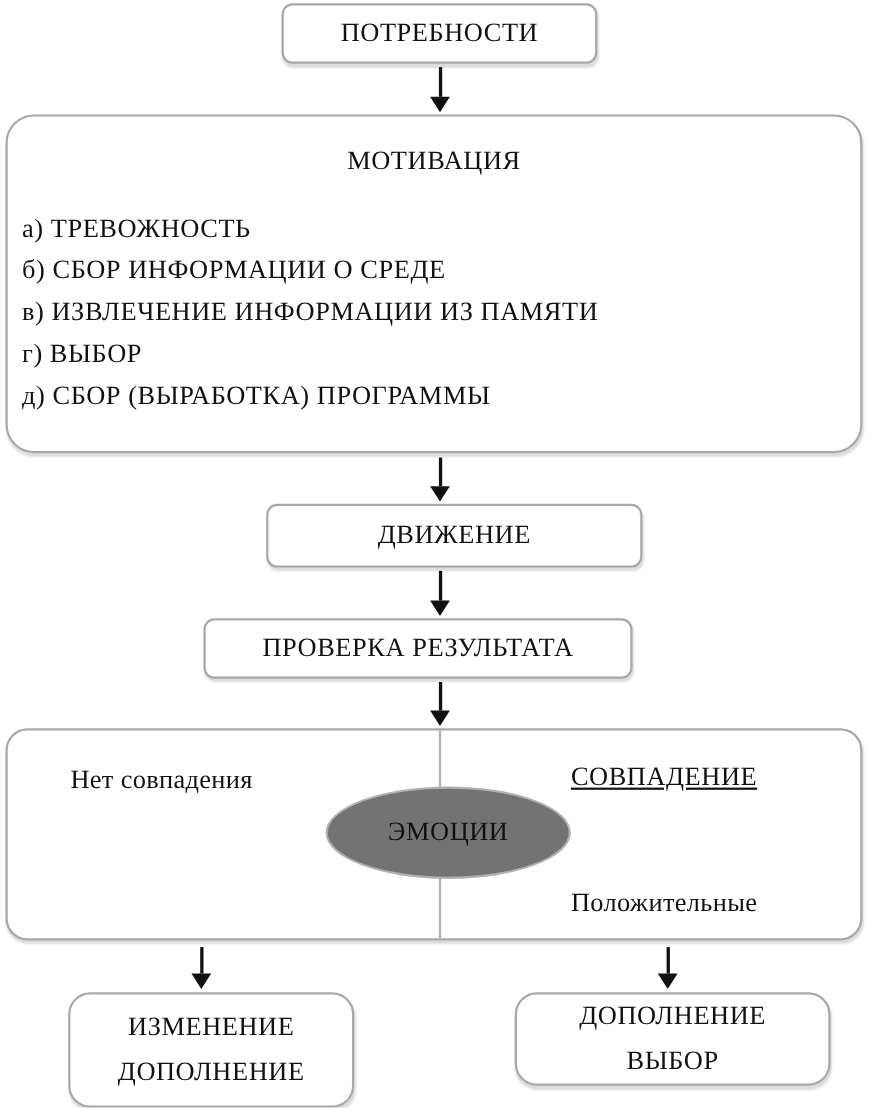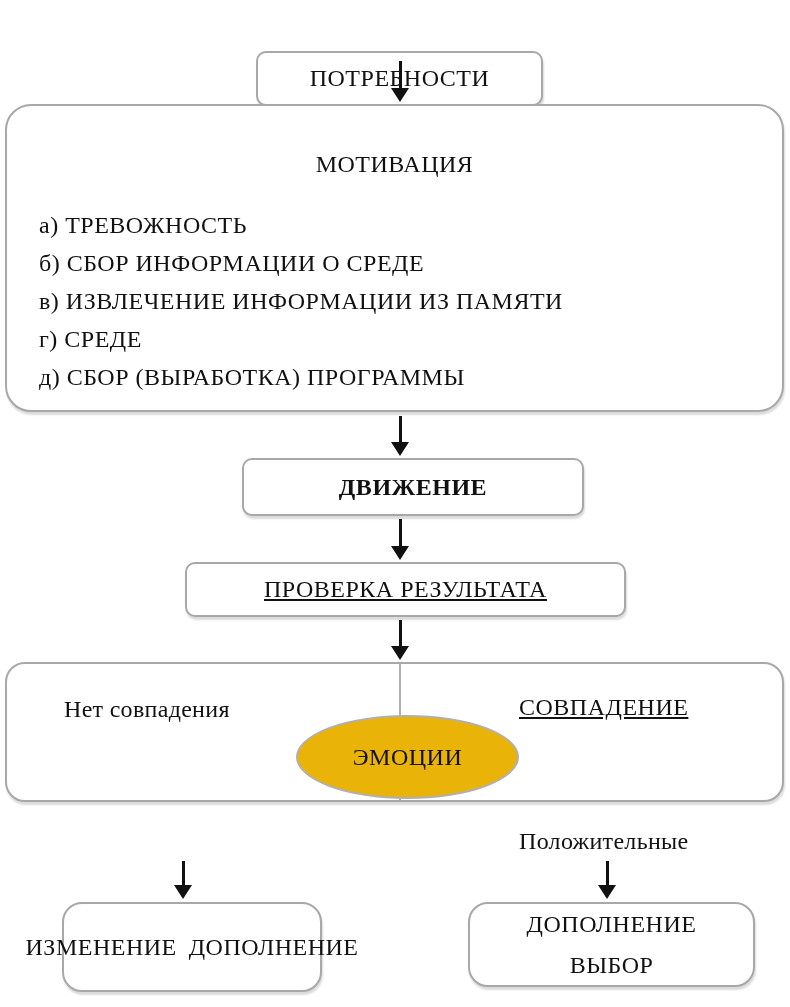--- a/index.html
+++ b/index.html
@@ -24,40 +24,40 @@
     text-align: center;
     font-size: 24px;
     letter-spacing: 0.5px;
     line-height: 1.2;
   }
   .rad-sm { border-radius: 10px; }
   .rad-md { border-radius: 20px; }
   .rad-lg { border-radius: 26px; }
 
   
-  .n-needs      { left: 256px; top: 3px;   width: 287px; height: 55px; margin-top: 48px; }
+  .n-needs      { left: 256px; top: 3px;   width: 287px; height: 55px; }
   .n-motivation { left: 5px;   top: 104px; width: 779px; height: 308px;
                   display: block; text-align: left; }
-  .n-movement   { left: 242px; top: 458px; width: 342px; height: 58px; font-weight: bold; }
-  .n-check      { left: 185px; top: 562px; width: 441px; height: 55px; text-decoration: underline; }
-  .n-compare    { left: 5px;   top: 662px; width: 779px; height: 140px; display: block; }
-  .n-program    { left: 62px;  top: 902px; width: 260px; height: 90px;
-                  flex-direction: row; gap: 12px; }
+  .n-movement   { left: 242px; top: 458px; width: 342px; height: 58px; }
+  .n-check      { left: 185px; top: 562px; width: 390px; height: 55px; }
+  .n-compare    { left: 5px;   top: 662px; width: 779px; height: 193px; display: block; }
+  .n-program    { left: 62px;  top: 902px; width: 260px; height: 105px;
+                  flex-direction: column; gap: 12px; }
   .n-memory     { left: 468px; top: 902px; width: 287px; height: 85px;
                   flex-direction: column; gap: 12px; }
 
   .motivation-title {
-    margin-top: 44px;
+    margin-top: 27px;
     text-align: center;
     font-size: 24px;
     letter-spacing: 0.5px;
   }
   .motivation-list {
     margin-top: 27px;
-    padding-left: 32px;
+    padding-left: 13px;
     font-size: 24px;
   }
   .motivation-list .item { height: 38px; line-height: 38px; white-space: nowrap; }
 
   
   .arrow {
     position: absolute;
     width: 18px;
     display: flex;
     flex-direction: column;
@@ -83,38 +83,38 @@
     left: 392px; top: 0; bottom: 0;
     width: 2px;
     background: #b0b0b0;
   }
   .ellipse {
     position: absolute;
     left: 289px; top: 51px;
     width: 223px; height: 84px;
     border: 2px solid #b0b0b0;
     border-radius: 50%;
-    background: #eab308;
+    background: #737373;
     display: flex;
     align-items: center;
     justify-content: center;
     font-size: 24px;
     letter-spacing: 0.5px;
     z-index: 2;
   }
   .cmp-label {
     position: absolute;
     font-size: 24px;
     white-space: nowrap;
     letter-spacing: 0.3px;
   }
   .lbl-no-match   { left: 57px;  top: 31px; }
   .lbl-match      { left: 512px; top: 29px; letter-spacing: 0.5px; text-decoration: underline; }
   .lbl-negative   { left: 47px;  top: 143px; }
-  .lbl-positive   { left: 512px; top: 143px; margin-top: 20px; }
+  .lbl-positive   { left: 512px; top: 143px; }
 </style>
 </head>
 <body>
 
 <div class="canvas">
 
   <div class="node rad-sm n-needs">
     <span>ПОТРЕБНОСТИ</span>
   </div>
 
@@ -122,21 +122,21 @@
     <div class="shaft"></div>
     <div class="head"></div>
   </div>
 
   <div class="node rad-lg n-motivation">
     <div class="motivation-title">МОТИВАЦИЯ</div>
     <div class="motivation-list">
       <div class="item">а) ТРЕВОЖНОСТЬ</div>
       <div class="item">б) СБОР ИНФОРМАЦИИ О СРЕДЕ</div>
       <div class="item">в) ИЗВЛЕЧЕНИЕ ИНФОРМАЦИИ ИЗ ПАМЯТИ</div>
-      <div class="item">г) СРЕДЕ</div>
+      <div class="item">г) ВЫБОР</div>
       <div class="item">д) СБОР (ВЫРАБОТКА) ПРОГРАММЫ</div>
     </div>
   </div>
 
   <div class="arrow a2">
     <div class="shaft"></div>
     <div class="head"></div>
   </div>
 
   <div class="node rad-sm n-movement">

